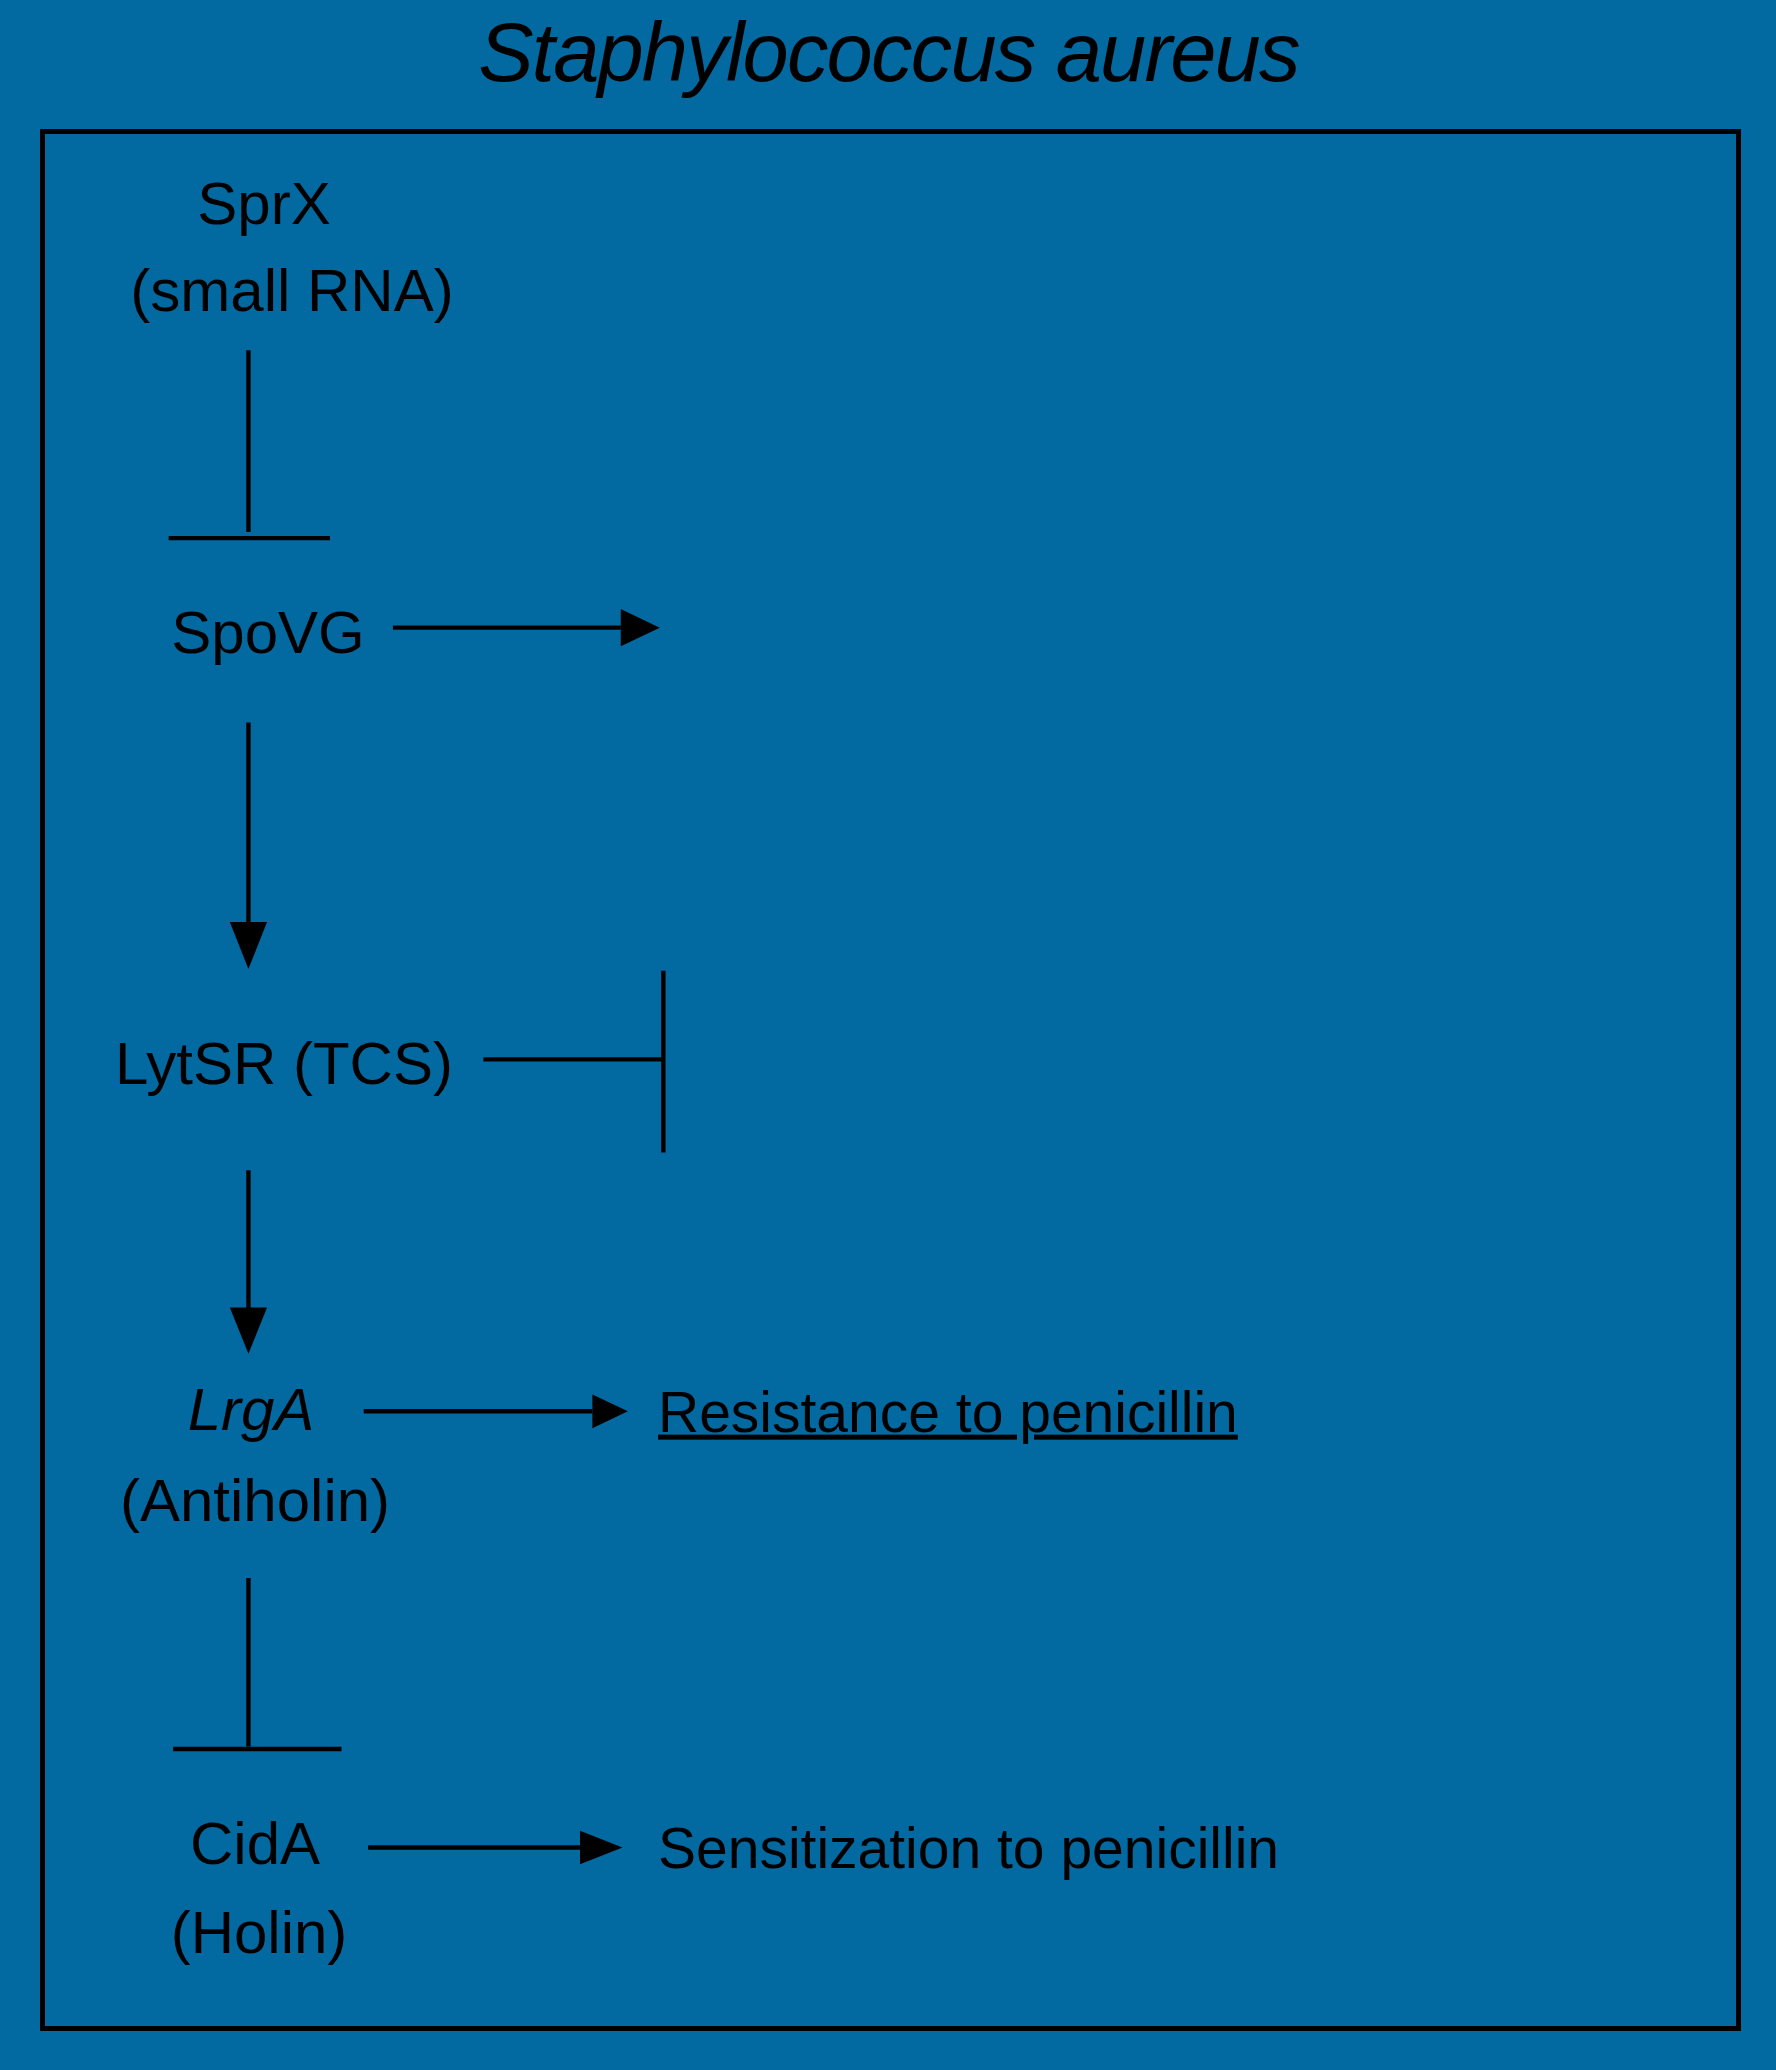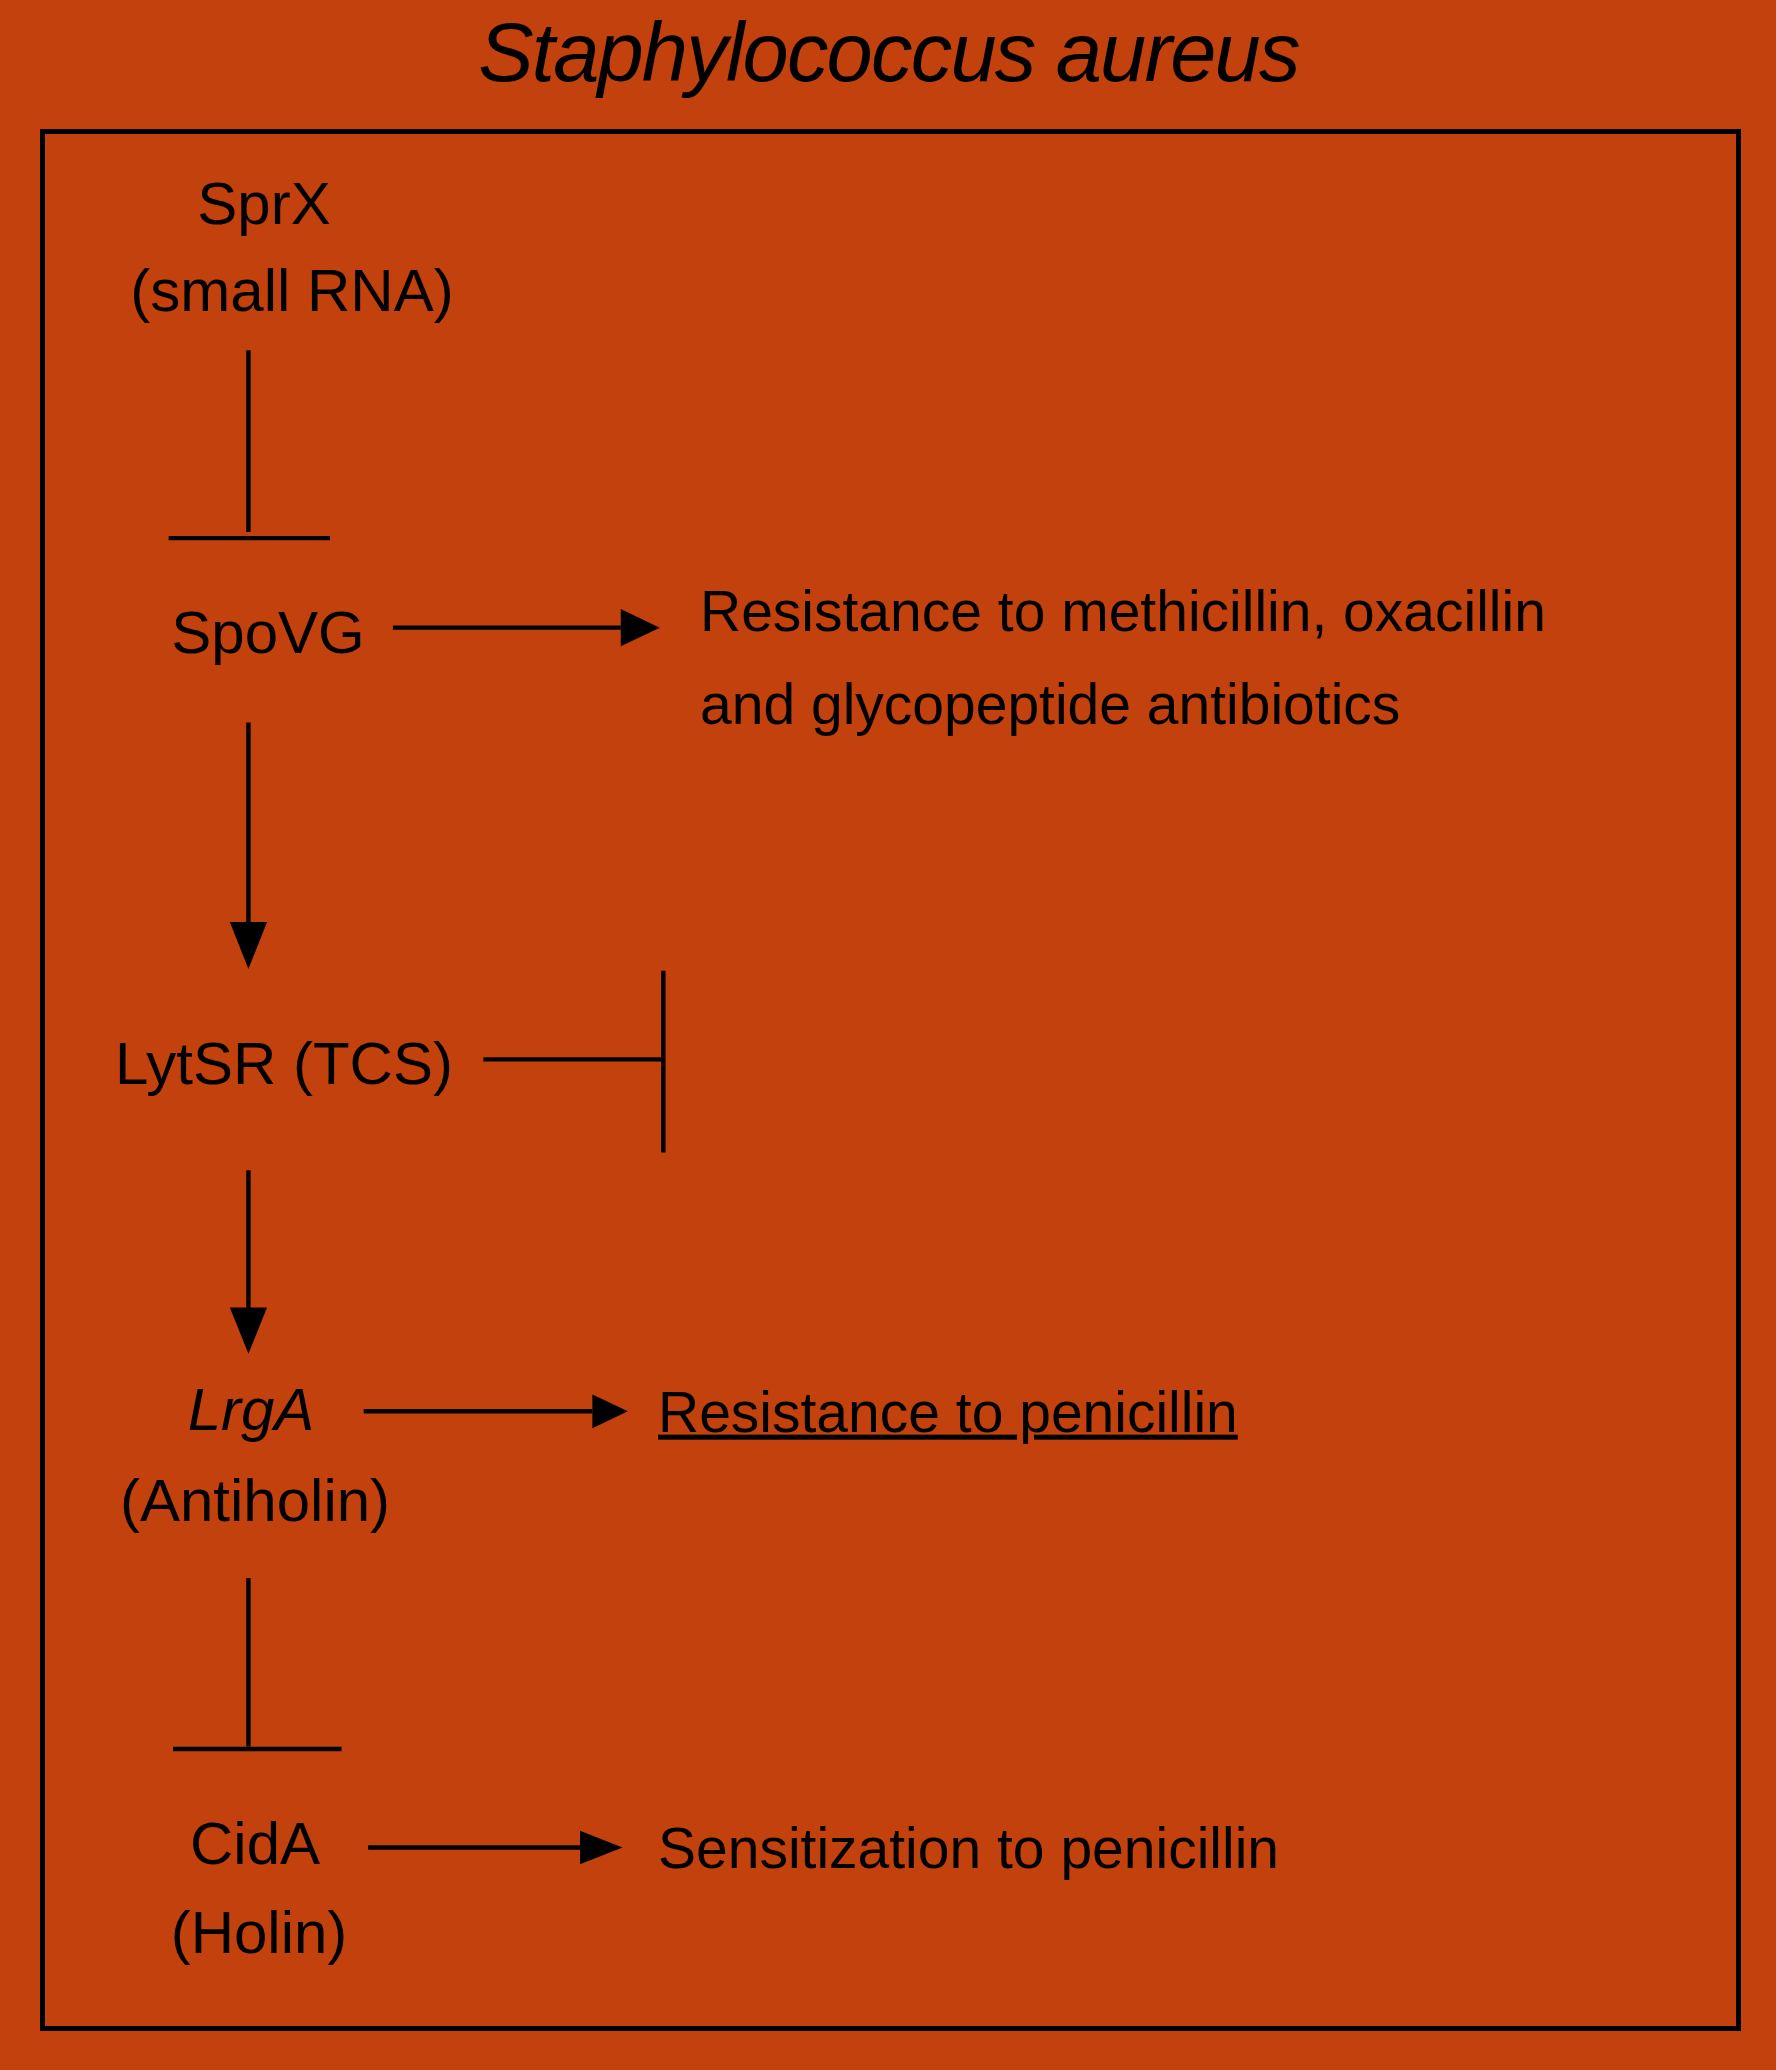--- a/index.html
+++ b/index.html
@@ -5,21 +5,21 @@
   * { margin: 0; padding: 0; box-sizing: border-box; }
   html, body {
     background: #ffffff;
     font-family: "Liberation Sans", "DejaVu Sans", sans-serif;
     color: #000000;
   }
   #canvas {
     position: relative;
     width: 1777px;
     height: 2070px;
-    background: #c2410c;
+    background: #0369a1;
     overflow: hidden;
   }
   .title {
     position: absolute;
     top: 0;
     left: 0;
     width: 100%;
     height: 105px;
     line-height: 105px;
     text-align: center;
@@ -130,23 +130,19 @@
 
   <div class="node" style="left:284px; top:1064px;">LytSR (TCS)</div>
 
 
   <div class="node" style="left:251px; top:1410px;font-style:italic;">LrgA</div>
   <div class="node" style="left:255px; top:1501px;">(Antiholin)</div>
 
   <div class="node" style="left:255px; top:1844px;">CidA</div>
   <div class="node" style="left:259px; top:1933px;">(Holin)</div>
 
-  <div class="side-text-multiline" style="left:700px; top:565px;">
-    <span>Resistance to methicillin, oxacillin</span>
-    <span>and glycopeptide antibiotics</span>
-  </div>
 
   <div class="side-text" style="left:658px; top:1412px;text-decoration:underline;">Resistance to penicillin</div>
 
   <div class="side-text" style="left:658px; top:1848px;">Sensitization to penicillin</div>
 
 </div>
 
 
 </body></html>

